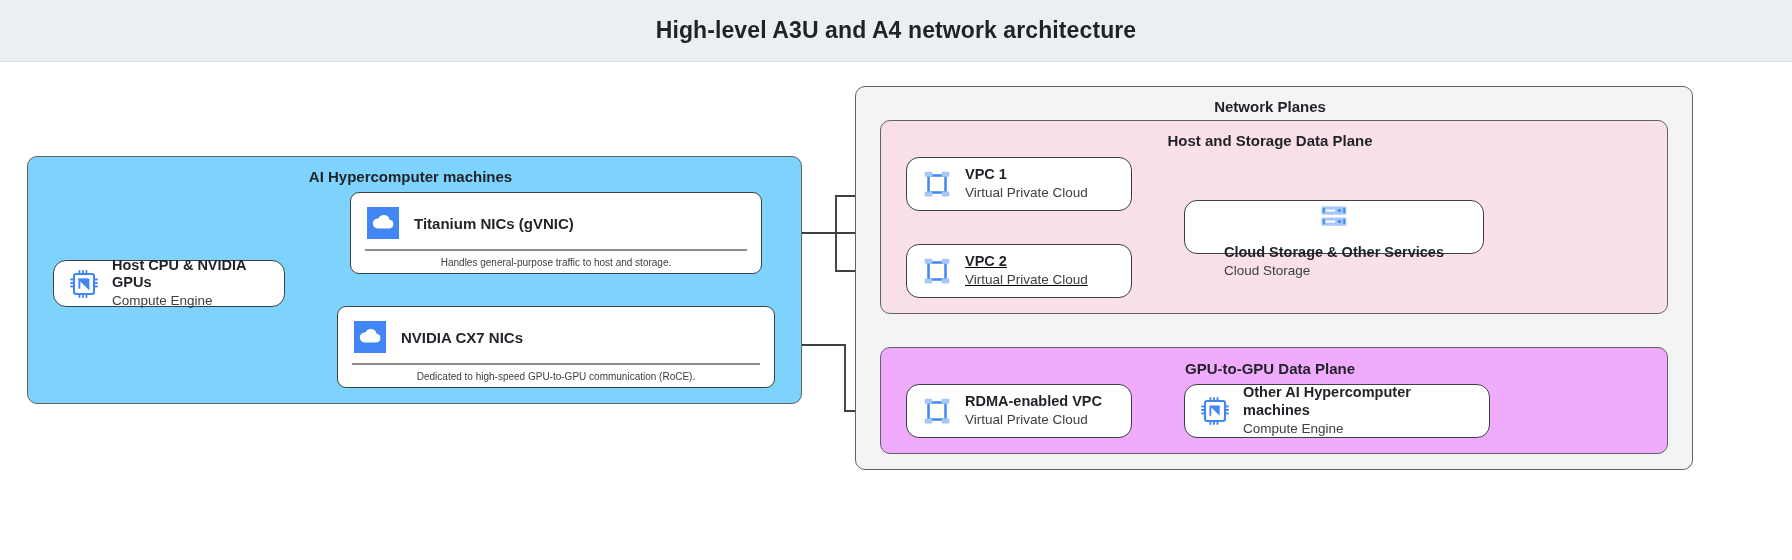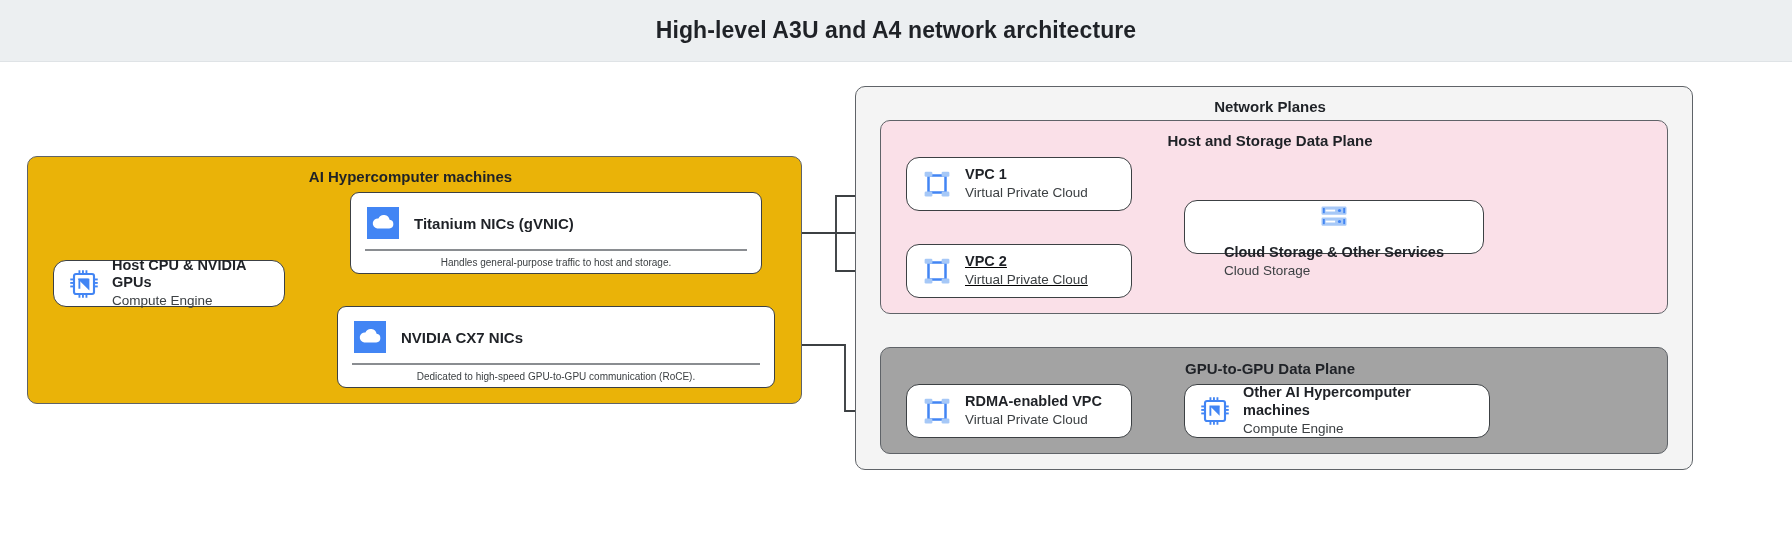--- a/index.html
+++ b/index.html
@@ -23,33 +23,33 @@
   }
 
   
   .group { position:absolute; border:1.6px solid #5f6368; border-radius:10px; }
   .group-title {
     position:absolute; left:0; right:8px; text-align:center;
     font-size:15px; font-weight:bold; color:#1f2227;
   }
 
   #grp-machines { left:27px; top:156px; width:775px; height:248px;
-                  background:#eab308; }
+                  background:#7dd3fc; }
   #grp-machines .group-title { top:11px; }
 
   #grp-planes   { left:855px; top:86px; width:838px; height:384px;
                   background:#f4f4f4; }
   #grp-planes .group-title { top:11px; }
 
   #grp-hostdata { left:880px; top:120px; width:788px; height:194px;
                   background:#fae0e8; }
   #grp-hostdata .group-title { top:11px; }
 
   #grp-gpudata  { left:880px; top:347px; width:788px; height:107px;
-                  background:#a3a3a3; }
+                  background:#f0abfc; }
   #grp-gpudata .group-title { top:12px; }
 
   
   .node {
     position:absolute; background:#ffffff;
     border:1.6px solid #3c4043; border-radius:13px;
     display:flex; align-items:center; gap:13px;
     padding:0 15px;
   }
   .node-text { display:flex; flex-direction:column; justify-content:center; gap:2px; }

